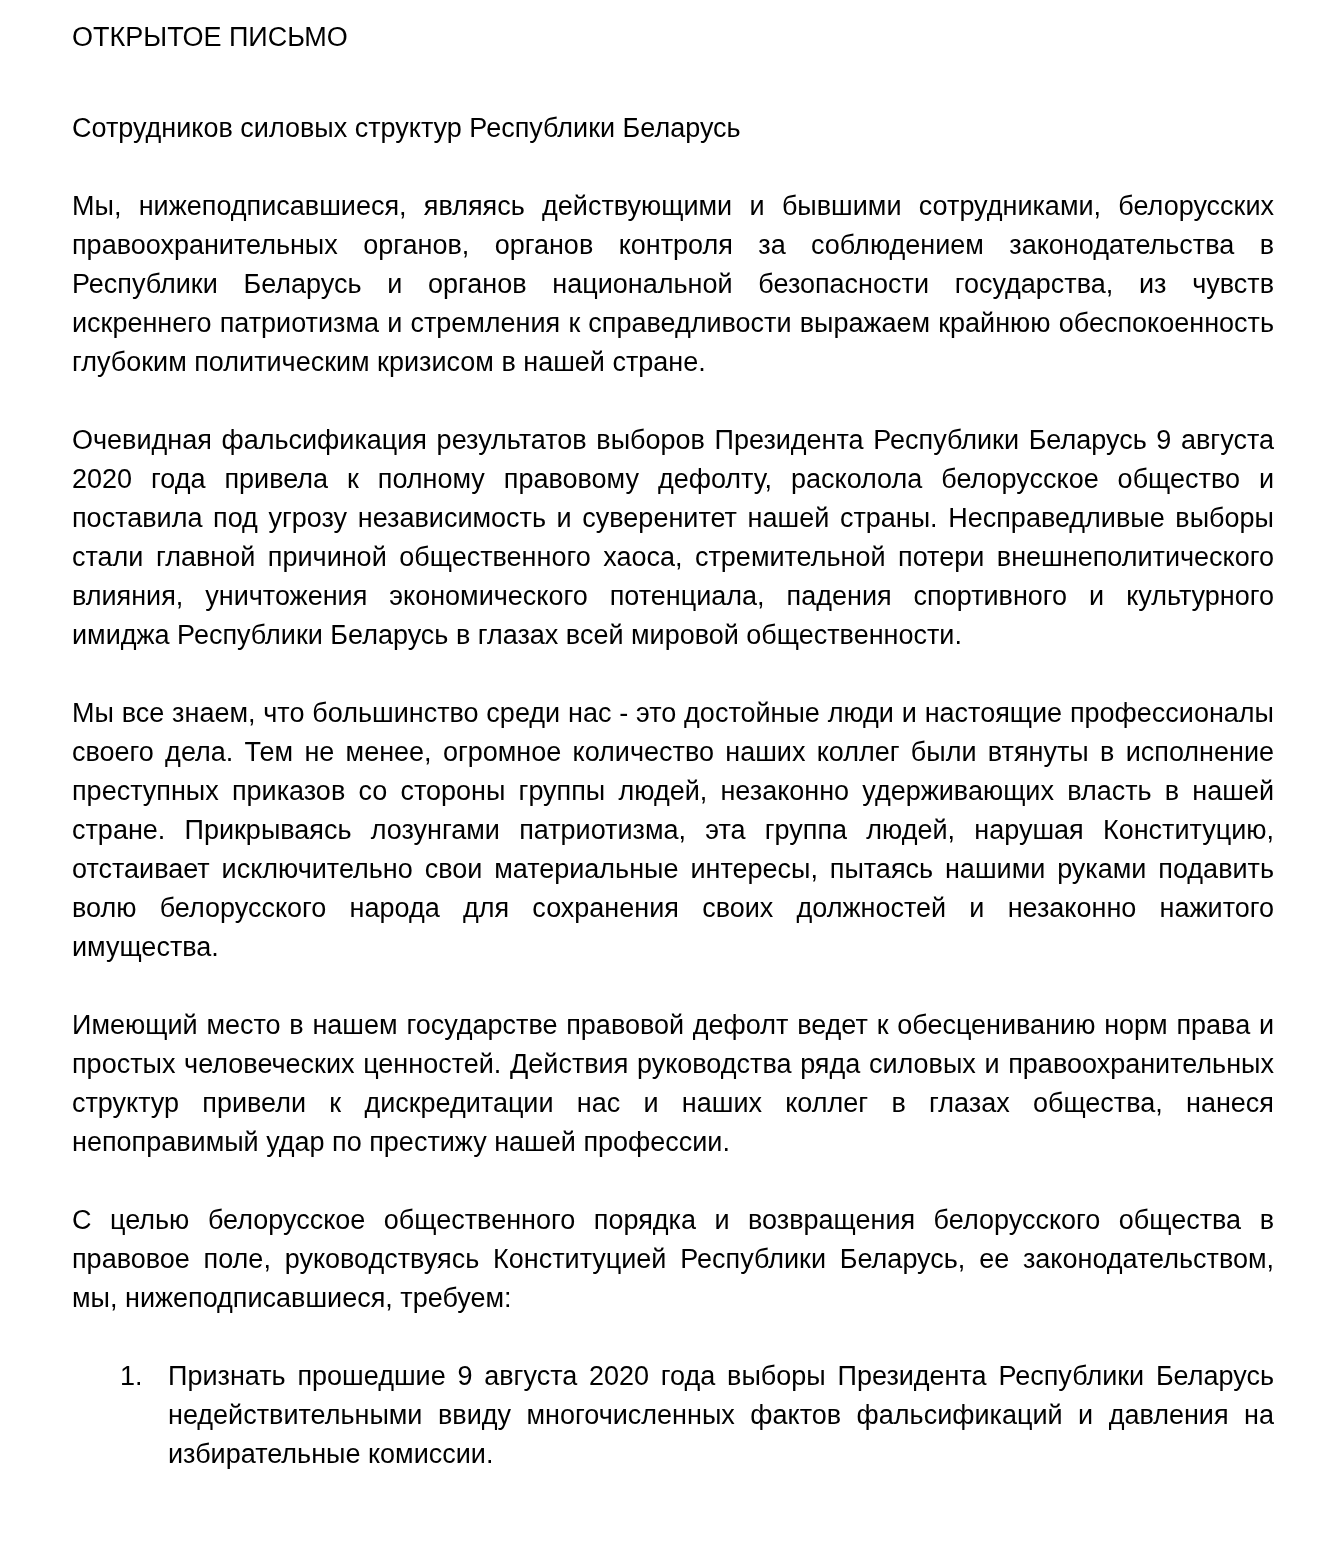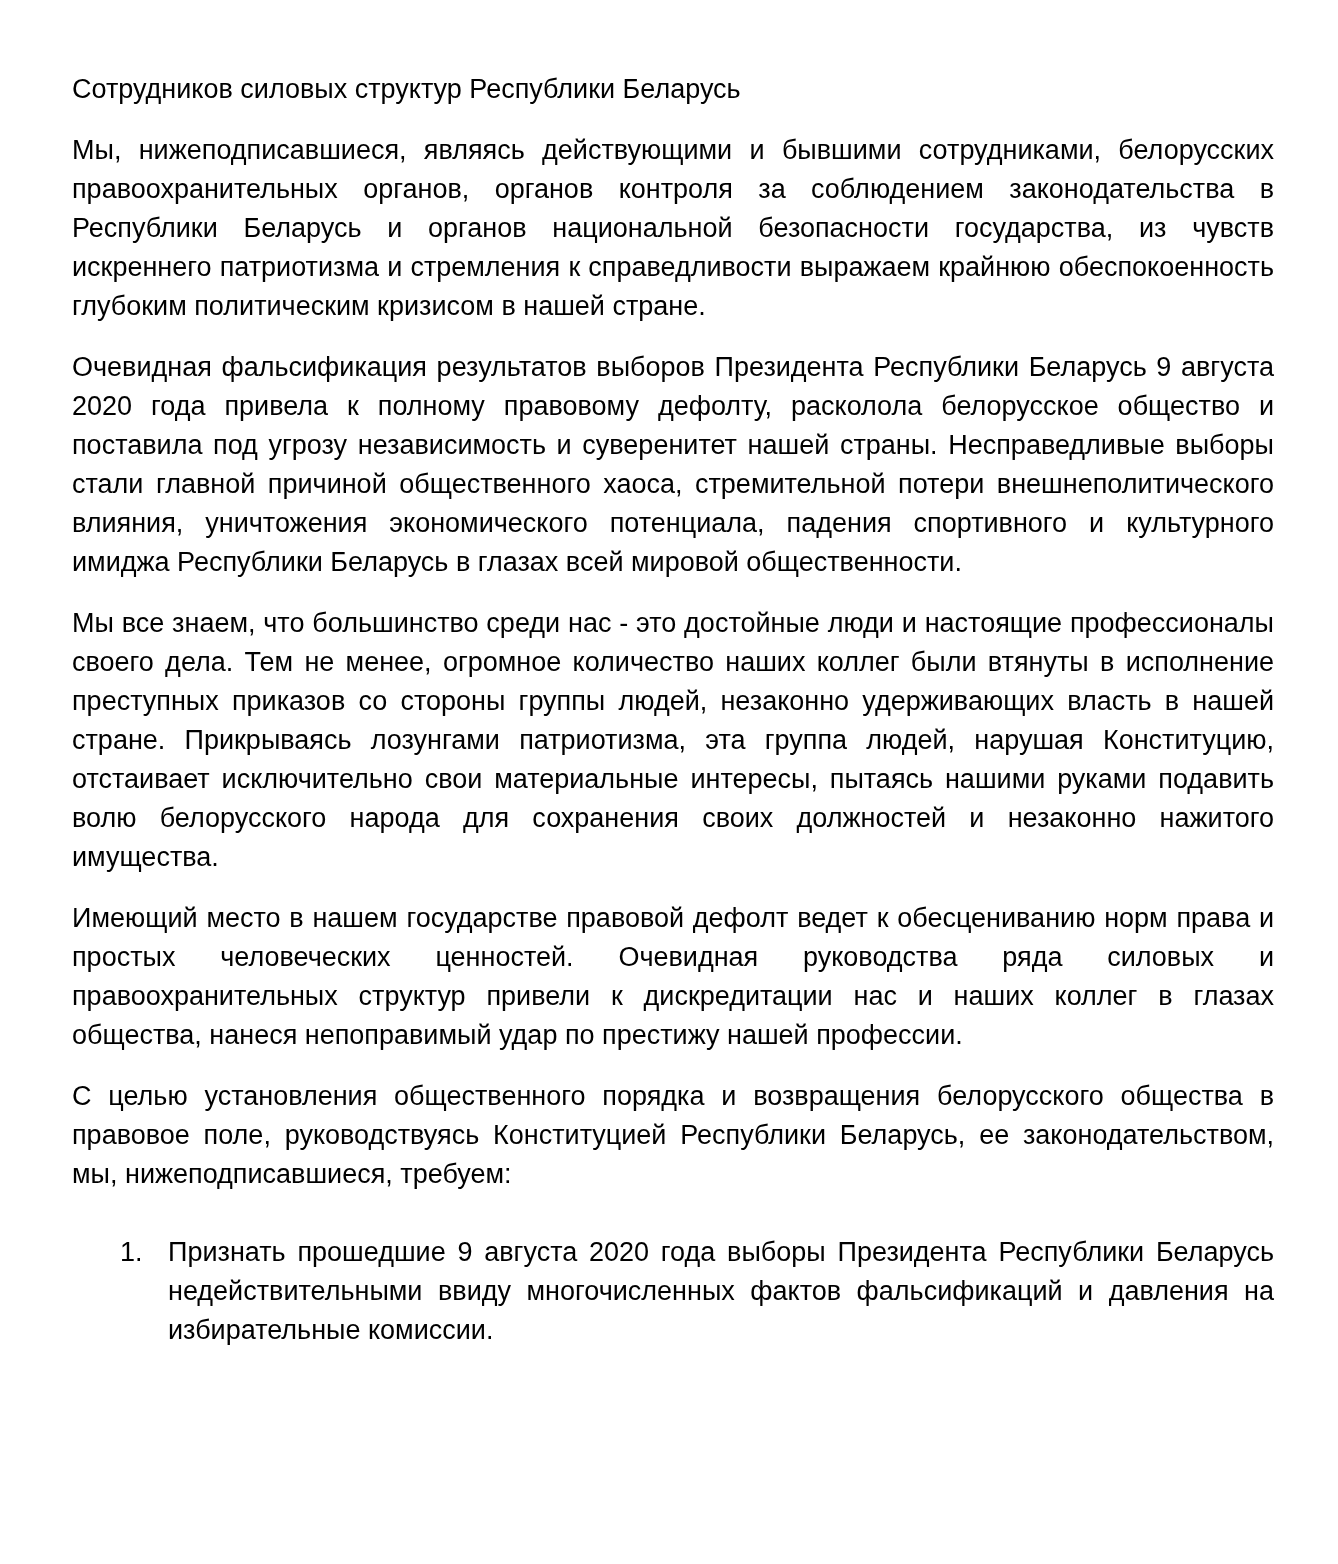--- a/index.html
+++ b/index.html
@@ -29,21 +29,21 @@
       font-size: 27px;
       line-height: 39px;
     }
     .subtitle {
       margin: 52px 0 0 0;
       font-weight: normal;
       font-size: 27px;
       line-height: 39px;
     }
     .para {
-      margin: 22px 0 0 0;
+      margin: 39px 0 0 0;
       text-align: justify;
     }
     .demands {
       margin: 39px 0 0 0;
       padding: 0;
       list-style: none;
     }
     .demand {
       position: relative;
       padding-left: 96px;
@@ -52,27 +52,28 @@
     .demand-num {
       position: absolute;
       left: 48px;
       top: 0;
     }
   </style>
 </head>
 <body>
 
 <div class="page">
+  <h1 class="title">ОТКРЫТОЕ ПИСЬМО</h1>
   <h2 class="subtitle">Сотрудников силовых структур Республики Беларусь</h2>
 
   <p class="para">Мы, нижеподписавшиеся, являясь действующими и бывшими сотрудниками, белорусских правоохранительных органов, органов контроля за соблюдением законодательства в Республики Беларусь и органов национальной безопасности государства, из чувств искреннего патриотизма и стремления к справедливости выражаем крайнюю обеспокоенность глубоким политическим кризисом в нашей стране.</p>
   <p class="para">Очевидная фальсификация результатов выборов Президента Республики Беларусь 9 августа 2020 года привела к полному правовому дефолту, расколола белорусское общество и поставила под угрозу независимость и суверенитет нашей страны. Несправедливые выборы стали главной причиной общественного хаоса, стремительной потери внешнеполитического влияния, уничтожения экономического потенциала, падения спортивного и культурного имиджа Республики Беларусь в глазах всей мировой общественности.</p>
   <p class="para">Мы все знаем, что большинство среди нас - это достойные люди и настоящие профессионалы своего дела. Тем не менее, огромное количество наших коллег были втянуты в исполнение преступных приказов со стороны группы людей, незаконно удерживающих власть в нашей стране. Прикрываясь лозунгами патриотизма, эта группа людей, нарушая Конституцию, отстаивает исключительно свои материальные интересы, пытаясь нашими руками подавить волю белорусского народа для сохранения своих должностей и незаконно нажитого имущества.</p>
-  <p class="para">Имеющий место в нашем государстве правовой дефолт ведет к обесцениванию норм права и простых человеческих ценностей. Очевидная руководства ряда силовых и правоохранительных структур привели к дискредитации нас и наших коллег в глазах общества, нанеся непоправимый удар по престижу нашей профессии.</p>
-  <p class="para">С целью установления общественного порядка и возвращения белорусского общества в правовое поле, руководствуясь Конституцией Республики Беларусь, ее законодательством, мы, нижеподписавшиеся, требуем:</p>
+  <p class="para">Имеющий место в нашем государстве правовой дефолт ведет к обесцениванию норм права и простых человеческих ценностей. Действия руководства ряда силовых и правоохранительных структур привели к дискредитации нас и наших коллег в глазах общества, нанеся непоправимый удар по престижу нашей профессии.</p>
+  <p class="para">С целью белорусское общественного порядка и возвращения белорусского общества в правовое поле, руководствуясь Конституцией Республики Беларусь, ее законодательством, мы, нижеподписавшиеся, требуем:</p>
 
   <ol class="demands">
     <li class="demand">
       <span class="demand-num">1.</span>
       <span class="demand-text">Признать прошедшие 9 августа 2020 года выборы Президента Республики Беларусь недействительными ввиду многочисленных фактов фальсификаций и давления на избирательные комиссии.</span>
     </li>
   </ol>
 </div>
 
 </body></html>

